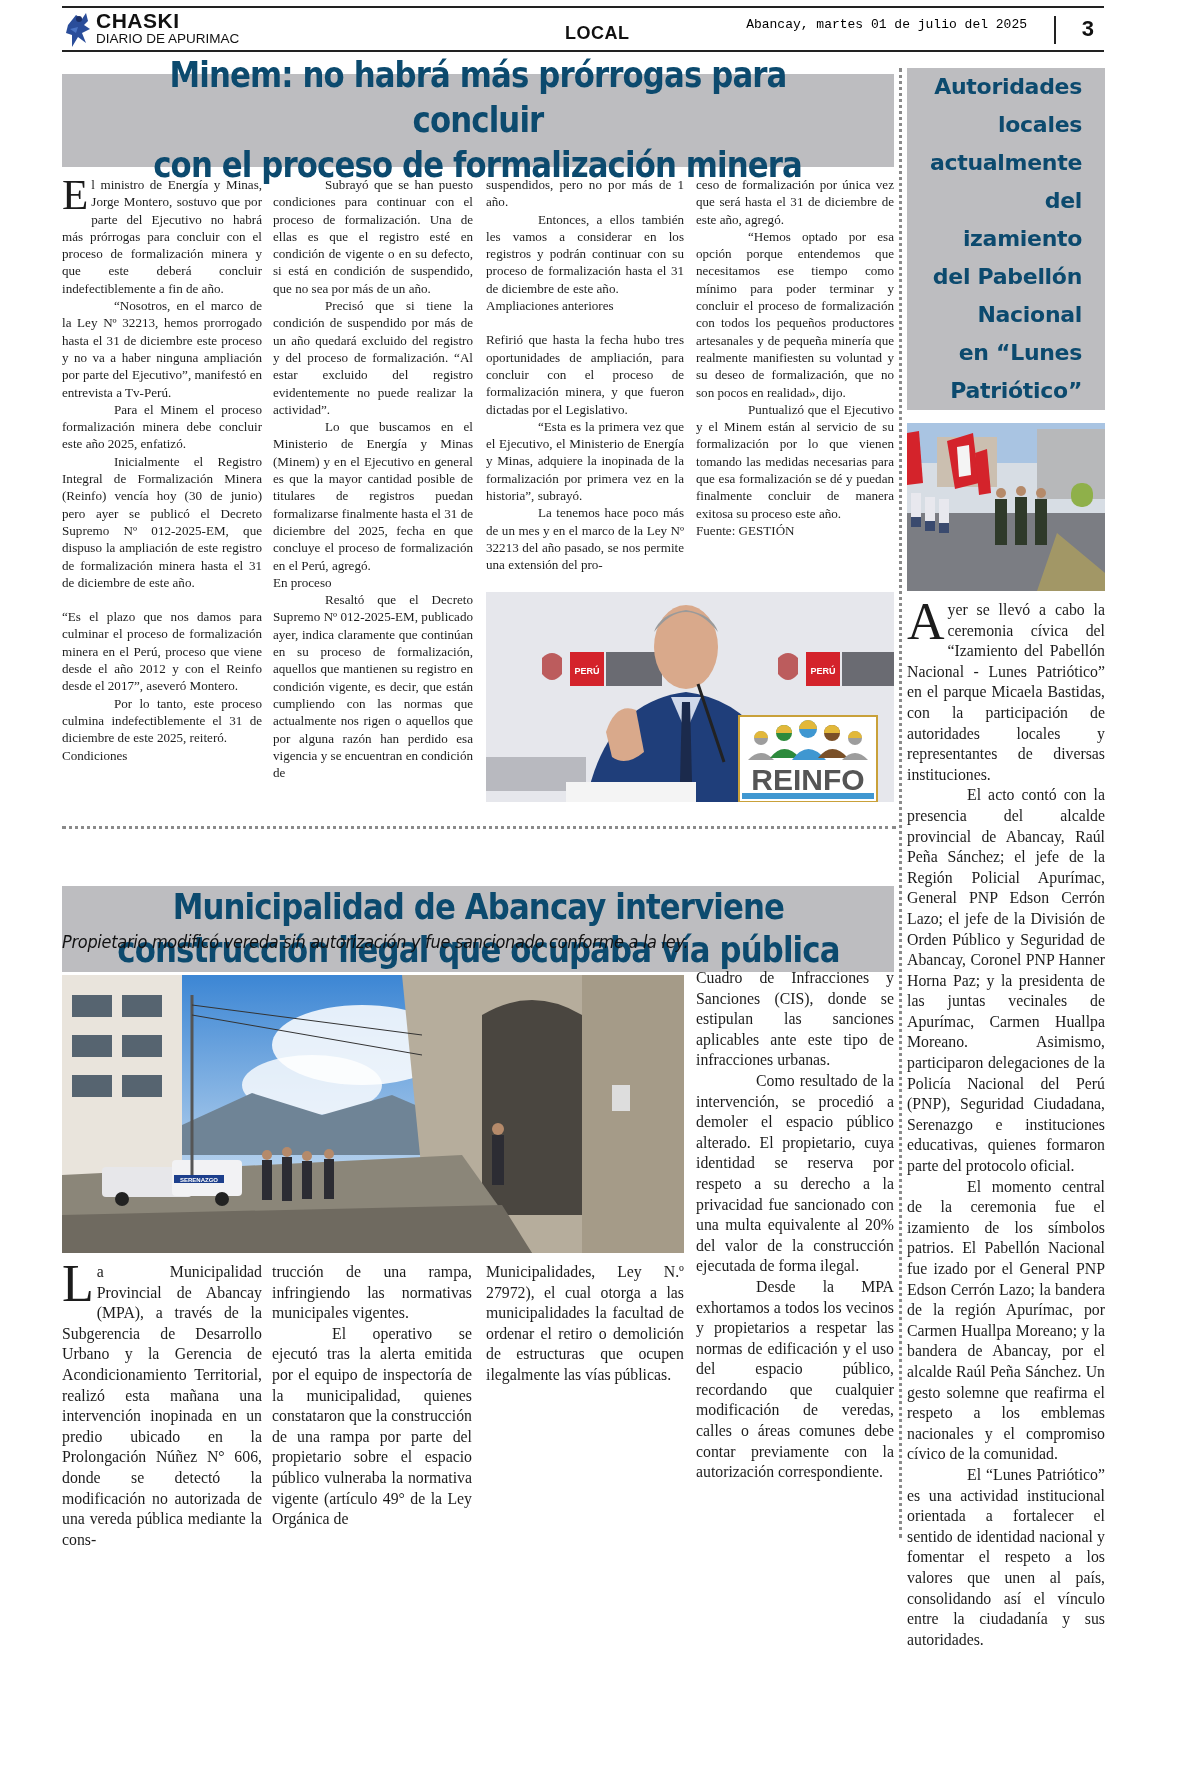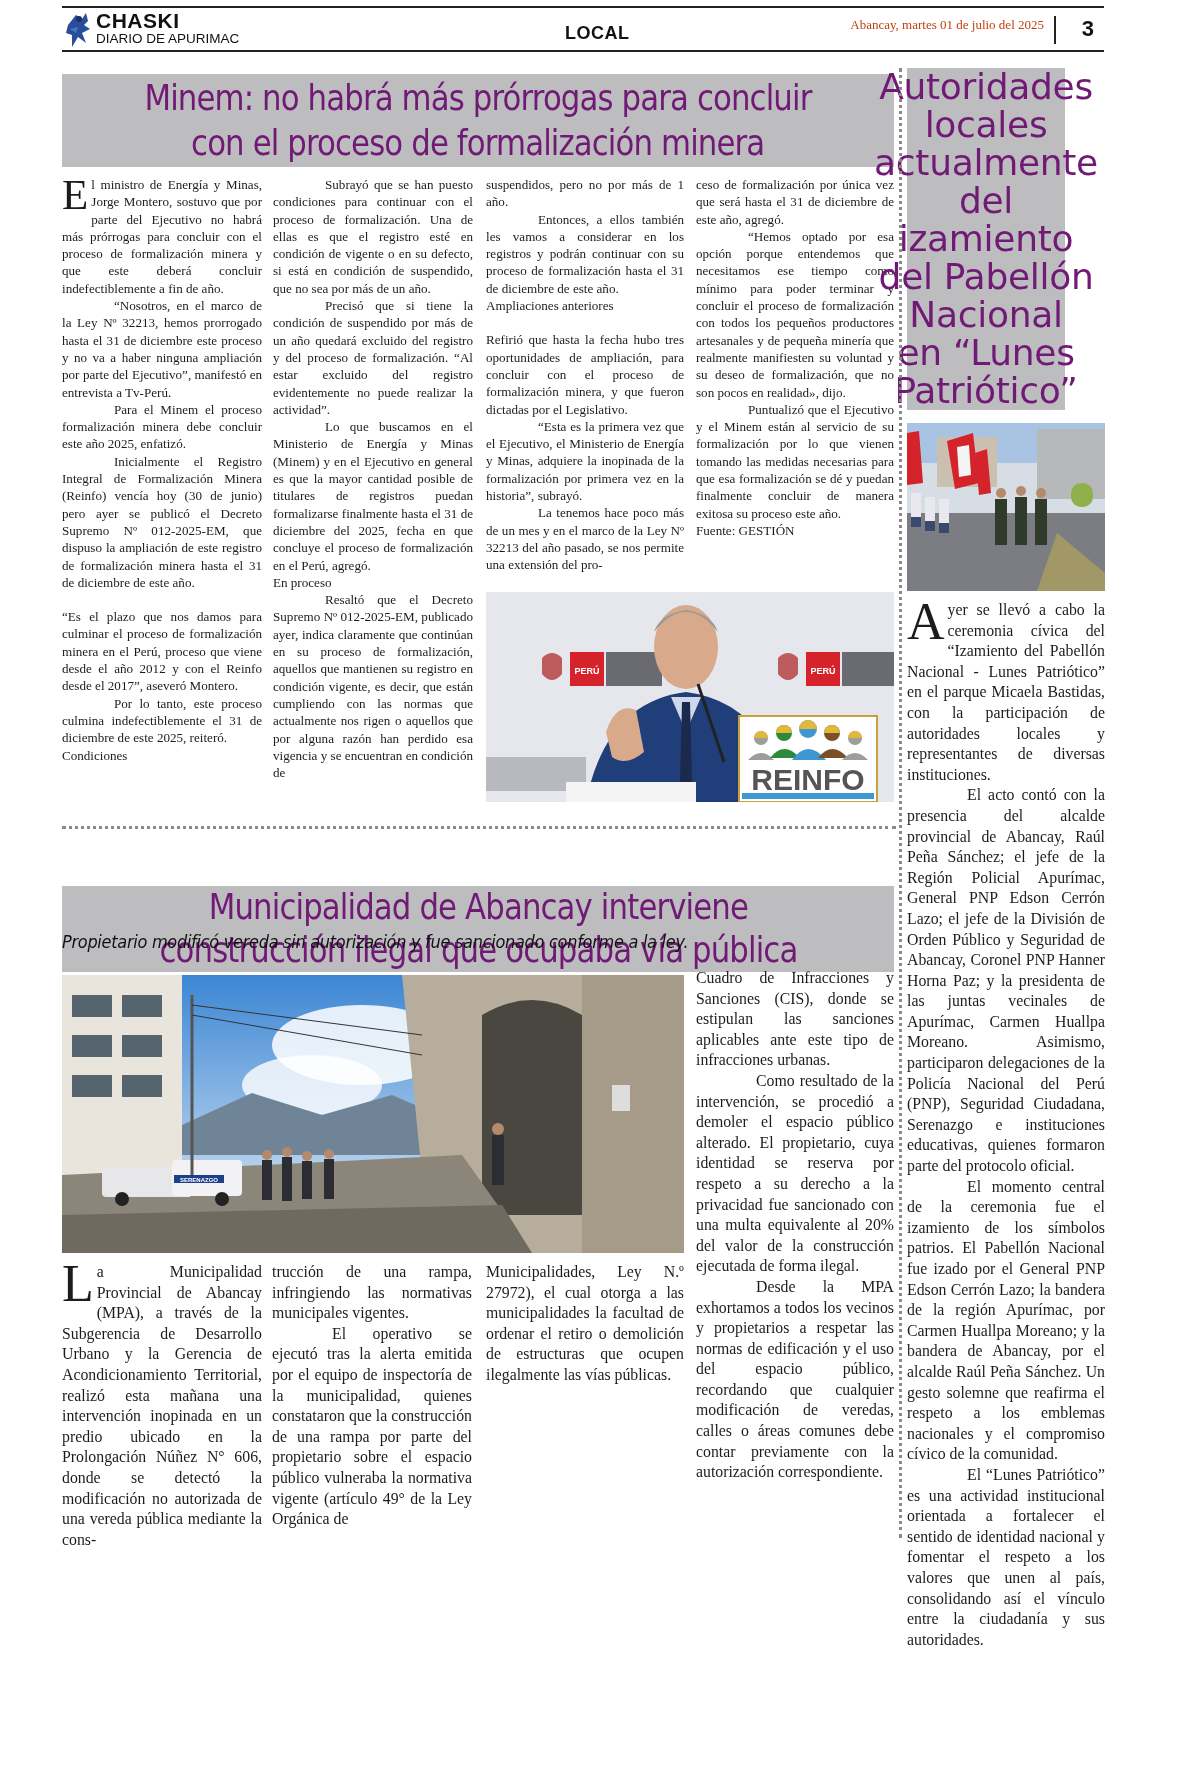--- a/index.html
+++ b/index.html
@@ -8,33 +8,33 @@
 
   
   .masthead { position: absolute; left: 62px; top: 6px; width: 1042px; height: 46px;
     border-top: 2px solid #222; border-bottom: 2px solid #222; }
   .logo { position: absolute; left: 2px; top: 3px; width: 30px; height: 38px; }
   .brand { position: absolute; left: 34px; top: 2px; font-family: "Liberation Sans", sans-serif; line-height: 1; }
   .brand-name { font-size: 21px; font-weight: bold; letter-spacing: 0.5px; color: #111; }
   .brand-sub { font-size: 13.5px; color: #111; margin-top: 1px; }
   .section { position: absolute; left: 503px; top: 15px; font-family: "Liberation Sans", sans-serif;
     font-weight: bold; font-size: 18px; letter-spacing: 0.5px; color: #111; }
-  .dateline { position: absolute; right: 48px; top: 14px; font-family: Liberation Serif, serif;
-    font-size: 13px; color: #c2410c; padding-right: 10px; border-right: 2px solid #222; height: 28px; line-height: 18px; top: 8px; }
+  .dateline { position: absolute; right: 48px; top: 14px; font-family: Liberation Mono, monospace;
+    font-size: 13px; color: #000000; padding-right: 27px; border-right: 2px solid #222; height: 28px; line-height: 18px; top: 8px; }
   .pagenum { position: absolute; right: 10px; top: 8px; font-family: "Liberation Sans", sans-serif;
     font-weight: bold; font-size: 22px; color: #111; }
 
   
   .headline-box { position: absolute; background: #bdbdc0; display: flex; align-items: center; justify-content: center;
-    text-align: center; font-family: "DejaVu Sans", sans-serif; font-weight: normal; color: #701a75; }
+    text-align: center; font-family: "DejaVu Sans", sans-serif; font-weight: bold; color: #0c4a6e; }
   .h1-main { left: 62px; top: 74px; width: 832px; height: 93px; font-size: 35px; line-height: 45px;
     letter-spacing: -1px; transform-origin: center; }
   .h1-main span, .h2-main span { display: inline-block; transform: scaleX(0.88); }
   .h2-main { left: 62px; top: 842px; width: 832px; height: 86px; font-size: 35px; line-height: 43px; letter-spacing: -1px; margin-top: 44px; }
-  .h-side { left: 907px; top: 68px; width: 158px; height: 342px; font-size: 36px; line-height: 38px; letter-spacing: -0.3px; }
+  .h-side { left: 907px; top: 68px; width: 198px; height: 342px; font-size: 22px; line-height: 38px; letter-spacing: -0.3px; text-align: right; }
 
   .deck { position: absolute; left: 62px; top: 932px; font-family: "DejaVu Sans", sans-serif; font-style: italic;
     font-size: 17px; color: #111; letter-spacing: -0.3px; }
   .deck span { display: inline-block; transform: scaleX(0.95); transform-origin: left; }
 
   
   .vrule { position: absolute; width: 0; border-left: 3px dotted #8a8a8a; }
   .hrule { position: absolute; height: 0; border-top: 3px dotted #8a8a8a; }
 
   

